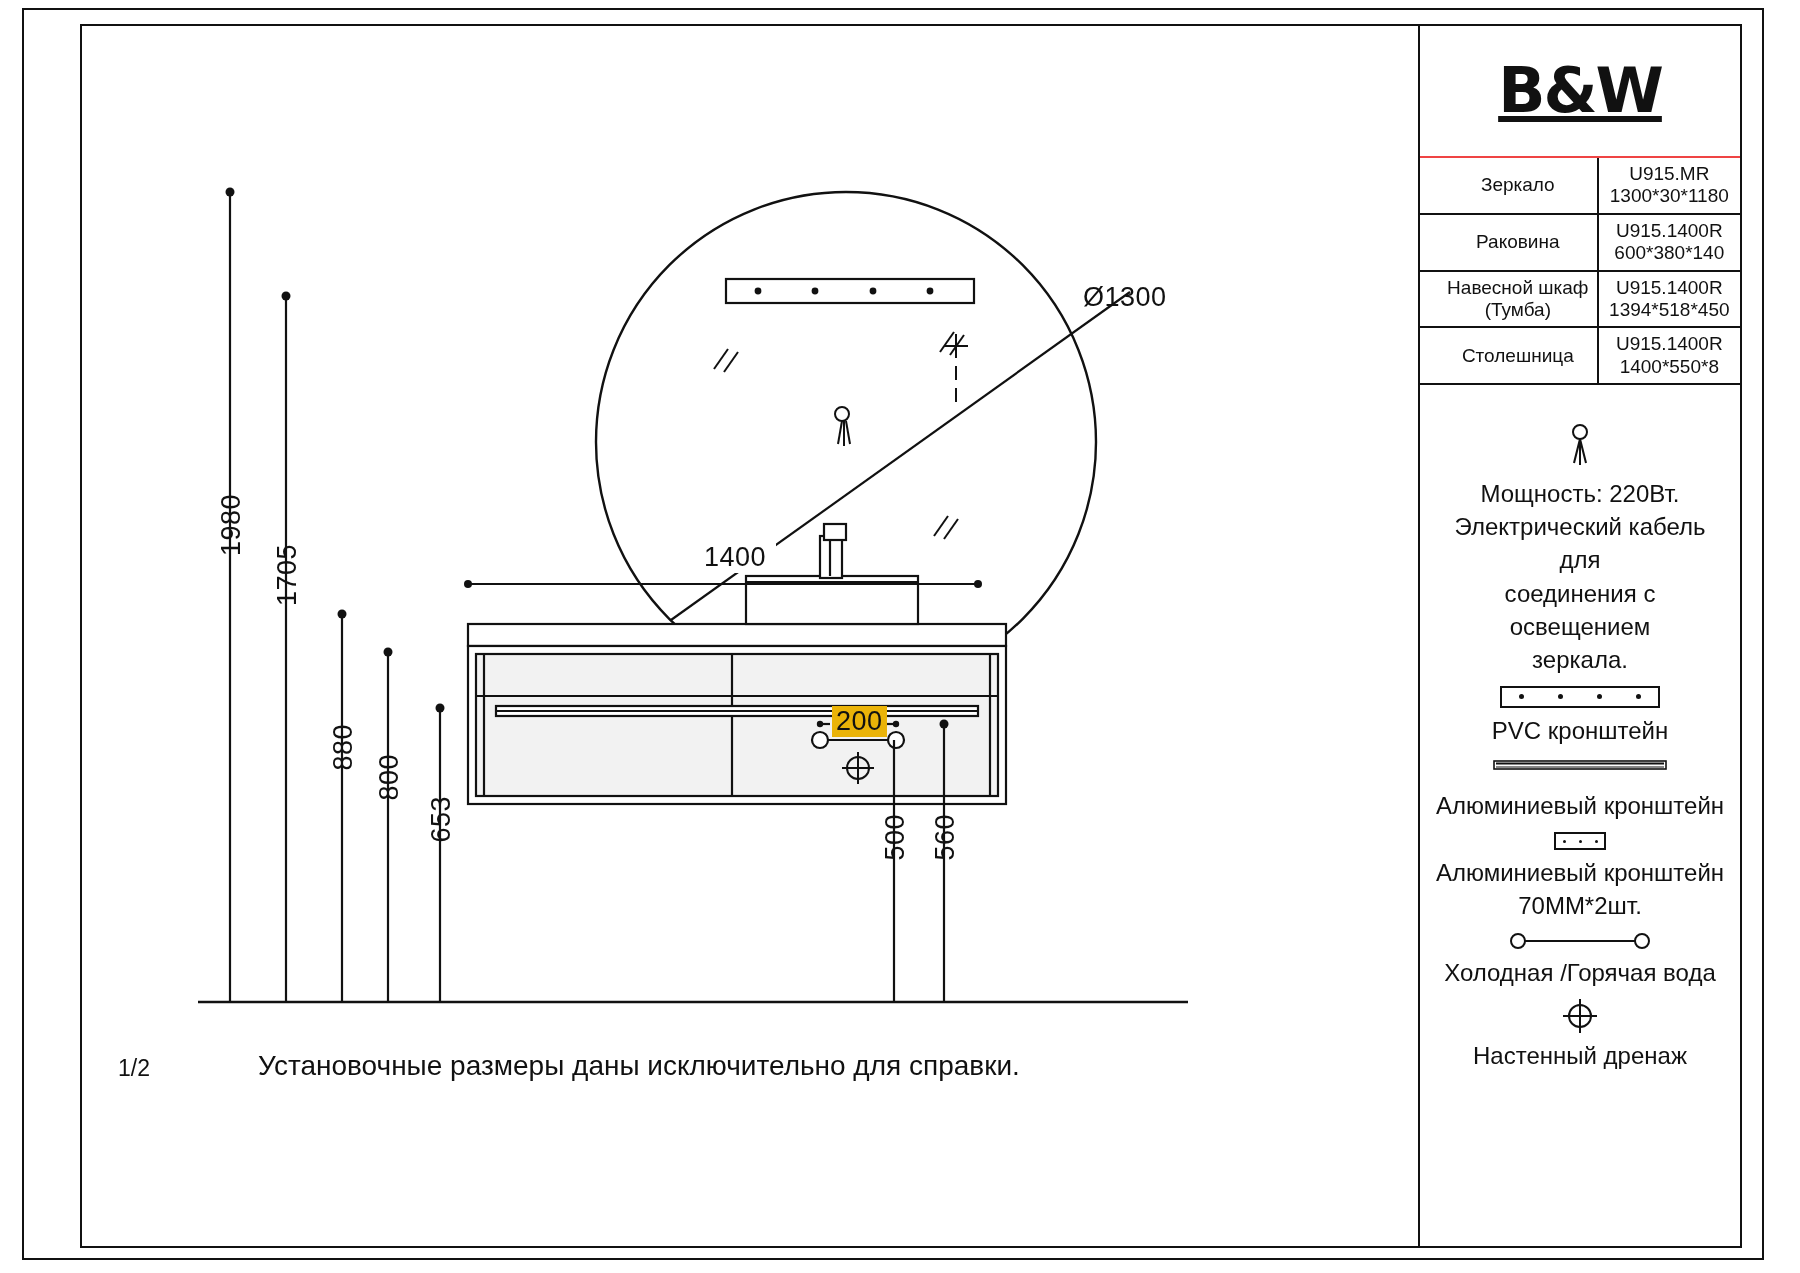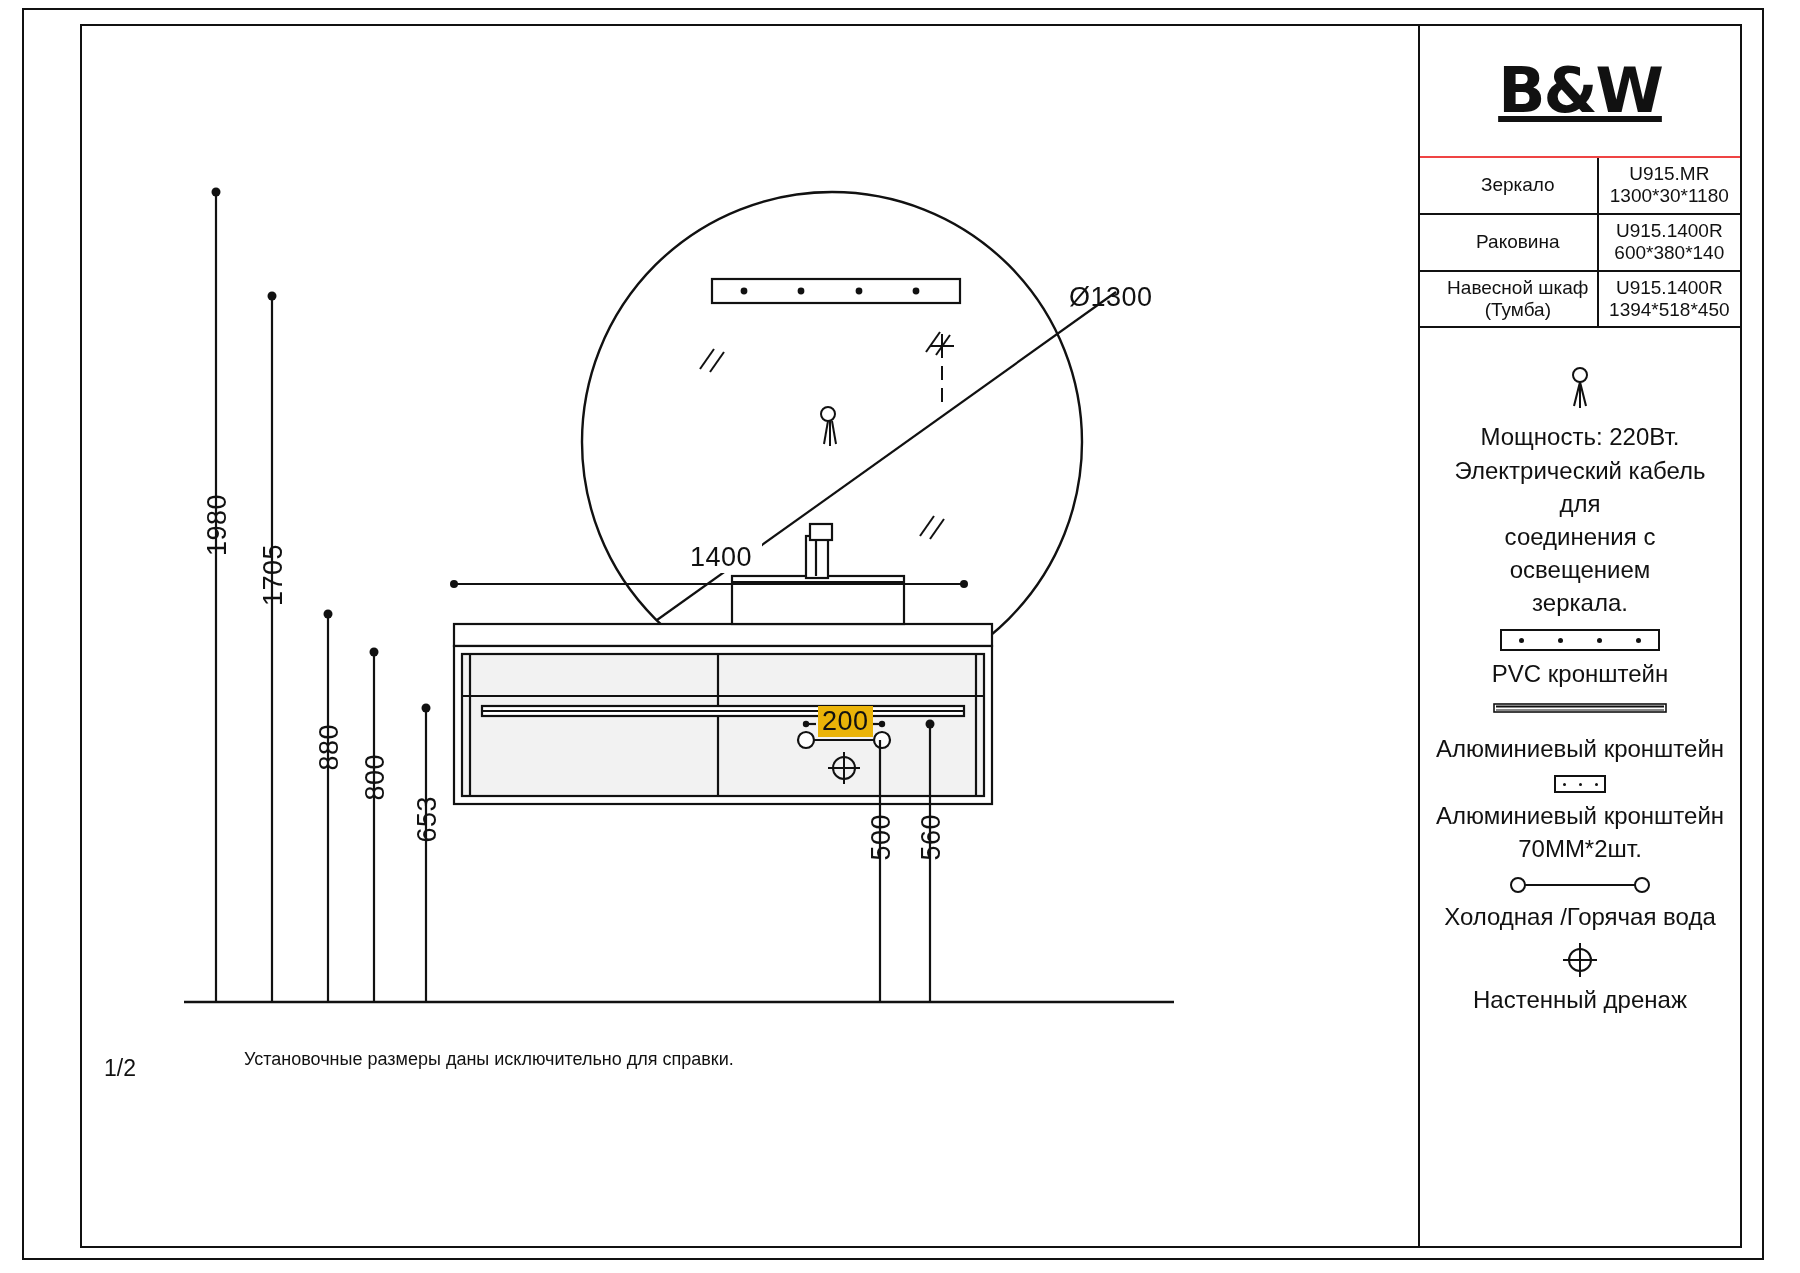--- a/index.html
+++ b/index.html
@@ -143,33 +143,33 @@
   }
   .sym-drain .h, .sym-drain .v {
     position: absolute; background: #111;
   }
   .sym-drain .h { left: 0; top: 16px; width: 34px; height: 2px; }
   .sym-drain .v { top: 0; left: 16px; width: 2px; height: 34px; }
 
   
   .drawing {
     position: absolute;
-    left: 40px; top: 14px;
+    left: 54px; top: 14px;
     width: 1338px; height: 1084px;
   }
   .page-num {
     position: absolute;
     left: 40px; bottom: 26px;
     font-size: 23px;
   }
   .note {
     position: absolute;
     left: 180px;
     top: 1022px;
-    font-size: 18px;
+    font-size: 28px;
     line-height: 1.45;
   }
   .dimlabel {
     position: absolute;
     font-size: 27px;
     letter-spacing: 0.5px;
   }
   .vert {
     writing-mode: vertical-rl;
     transform: rotate(180deg);
@@ -323,20 +323,27 @@
             <div>600*380*140</div>
           </td>
         </tr>
         <tr>
           <td class="name">Навесной шкаф (Тумба)</td>
           <td>
             <div>U915.1400R</div>
             <div>1394*518*450</div>
           </td>
         </tr>
+        <tr>
+          <td class="name">Столешница</td>
+          <td>
+            <div>U915.1400R</div>
+            <div>1400*550*8</div>
+          </td>
+        </tr>
       </tbody>
     </table>
 
     <div class="legend">
 
       
       <svg class="sym sym-power" viewBox="0 0 40 44">
         <g fill="none" stroke="#111" stroke-width="2">
           <circle cx="20" cy="9" r="7"></circle>
           <path d="M20 16 L14 40"></path>

